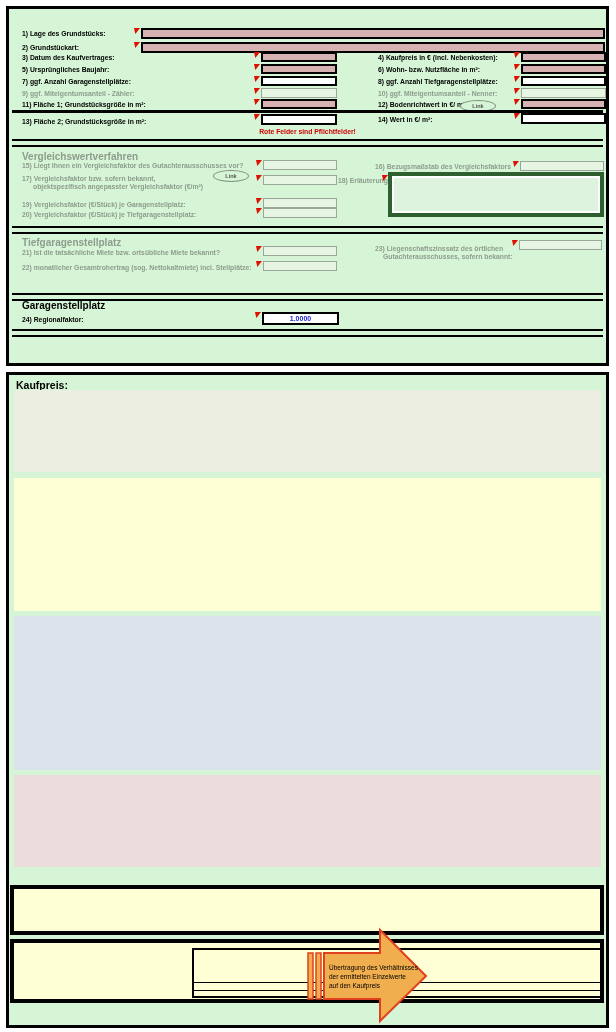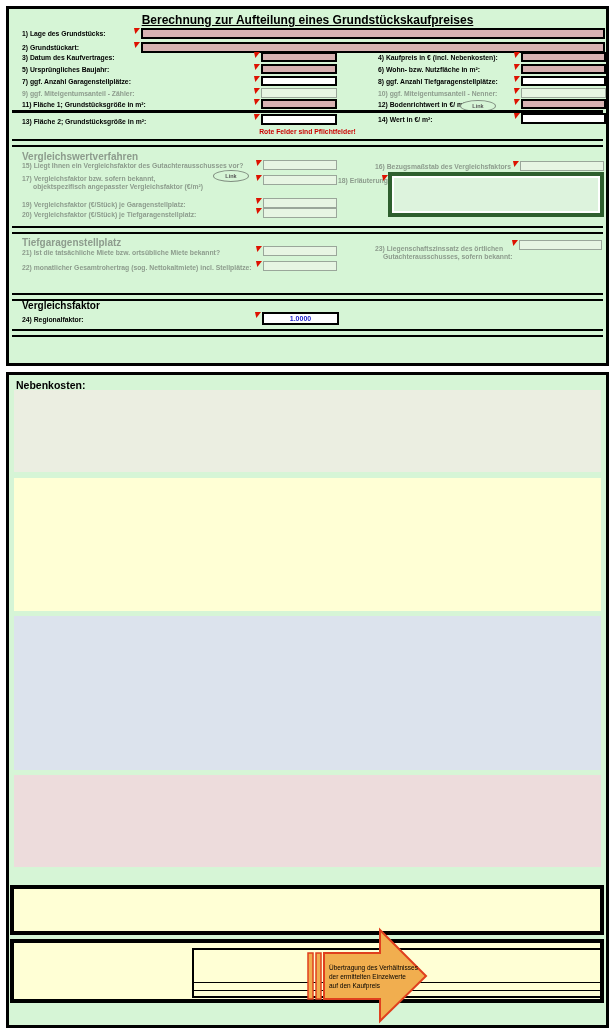--- a/index.html
+++ b/index.html
@@ -29,21 +29,20 @@
   .innerbox{position:absolute;border:2px solid #000;box-sizing:border-box;background:transparent;}
   .innerline{position:absolute;left:0;right:0;border-top:1.5px solid #000;}
   .val{font-size:7px;font-weight:bold;color:#2222cc;text-align:center;line-height:9px;}
   .calc-head{position:absolute;left:7px;top:4px;font-size:10.5px;font-weight:bold;text-decoration:underline;}
   .arrowtext{position:absolute;z-index:6;font-size:6.5px;font-weight:normal;color:#000;line-height:9px;white-space:nowrap;}
 </style>
 </head>
 <body>
 
 <div class="panel" id="panel-form">
-  <div class="title">Berechnung zur Aufteilung eines Grundstückskaufpreises</div>
 
   <div class="lbl" style="left:13px;top:21px">1) Lage des Grundstücks:</div>
   <span class="flag" style="left:125px;top:19px"></span>
   <div class="fld" style="left:132px;top:19px;width:464px;height:11px"></div>
 
   <div class="lbl" style="left:13px;top:35px">2) Grundstückart:</div>
   <span class="flag" style="left:125px;top:33px"></span>
   <div class="fld" style="left:132px;top:33px;width:464px;height:11px"></div>
 
   <div class="lbl" style="left:13px;top:45px">3) Datum des Kaufvertrages:</div>
@@ -126,30 +125,30 @@
   <div class="lbl gray" style="left:13px;top:255px">22) monatlicher Gesamtrohertrag (sog. Nettokaltmiete) incl. Stellplätze:</div>
   <span class="flag" style="left:247px;top:252px"></span>
   <div class="fld grayf" style="left:254px;top:252px;width:74px;height:10px"></div>
   <div class="lbl gray" style="left:366px;top:236px">23) Liegenschaftszinssatz des örtlichen</div>
   <div class="lbl gray" style="left:374px;top:244px">Gutachterausschusses, sofern bekannt:</div>
   <span class="flag" style="left:503px;top:231px"></span>
   <div class="fld grayf" style="left:510px;top:231px;width:83px;height:10px"></div>
 
   <div class="sep2" style="top:284px"></div>
 
-  <div class="sechead" style="left:13px;top:291px">Vergleichsfaktor</div>
+  <div class="sechead" style="left:13px;top:291px">Garagenstellplatz</div>
   <div class="lbl" style="left:13px;top:307px">24) Regionalfaktor:</div>
   <span class="flag" style="left:246px;top:303px"></span>
   <div class="fld strong val" style="left:253px;top:303px;width:77px;height:13px">1.0000</div>
 
   <div class="sep2" style="top:320px"></div>
 </div>
 
 <div class="panel" id="panel-calc">
-  <div class="calc-head">Nebenkosten:</div>
+  <div class="calc-head">Kaufpreis:</div>
 
   <div class="block" style="top:15px;height:82px;background:#ebeee1"></div>
   <div class="block" style="top:103px;height:133px;background:#ffffd5"></div>
   <div class="block" style="top:241px;height:154px;background:#dce3ed"></div>
   <div class="block" style="top:400px;height:92px;background:#eddcdc"></div>
 
   <div class="bigbox" style="top:510px;height:50px"></div>
   <div class="bigbox" style="top:564px;height:64px">
     <div class="innerbox" style="left:178px;top:5px;width:410px;height:50px">
       <div class="innerline" style="top:32px"></div>

